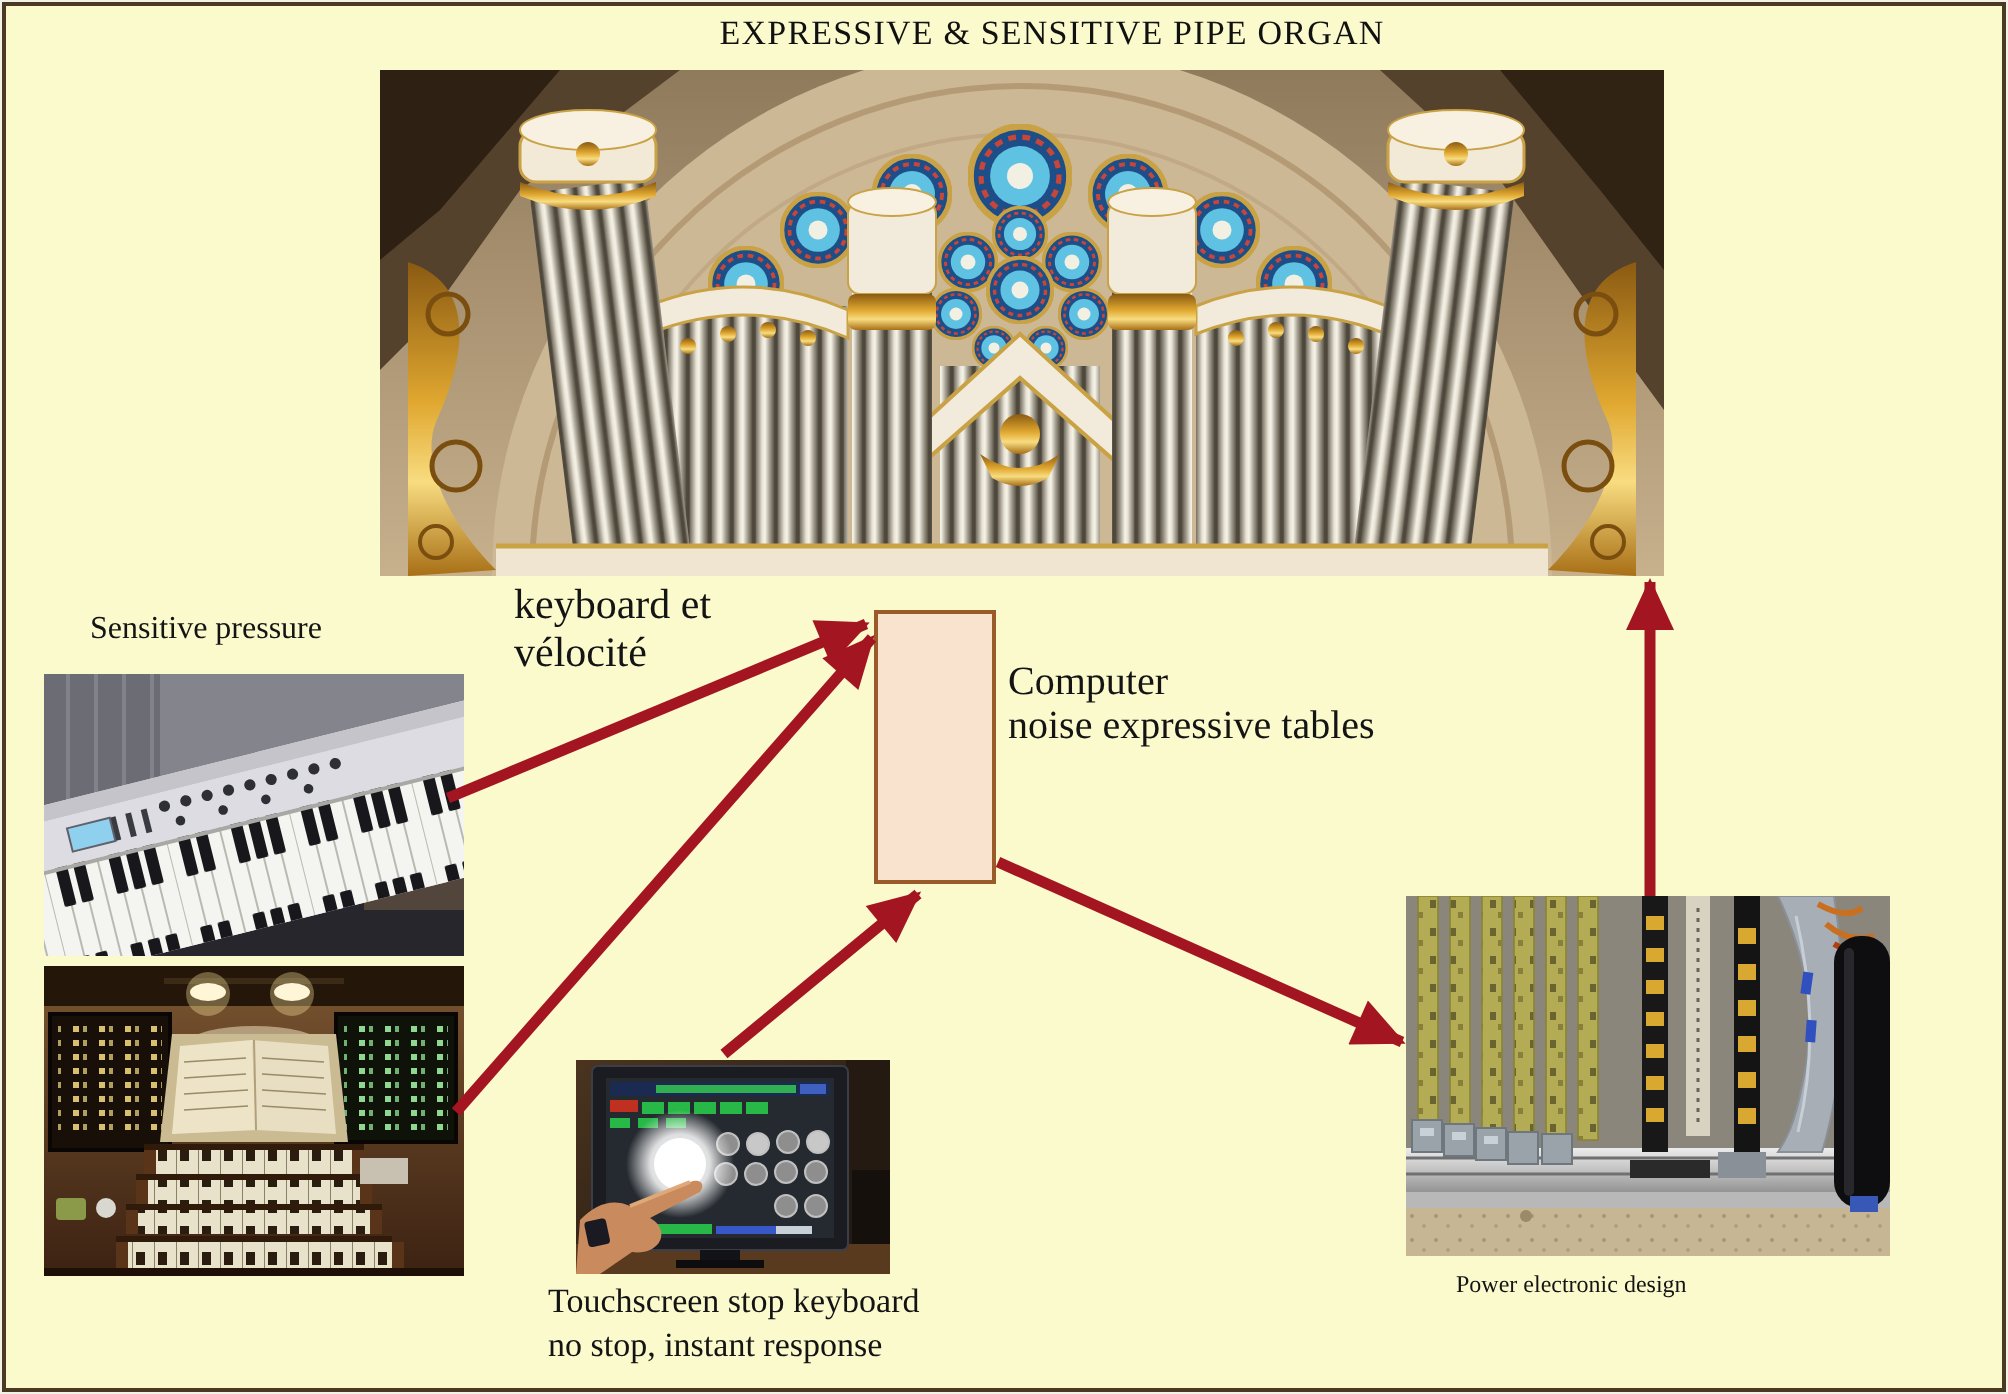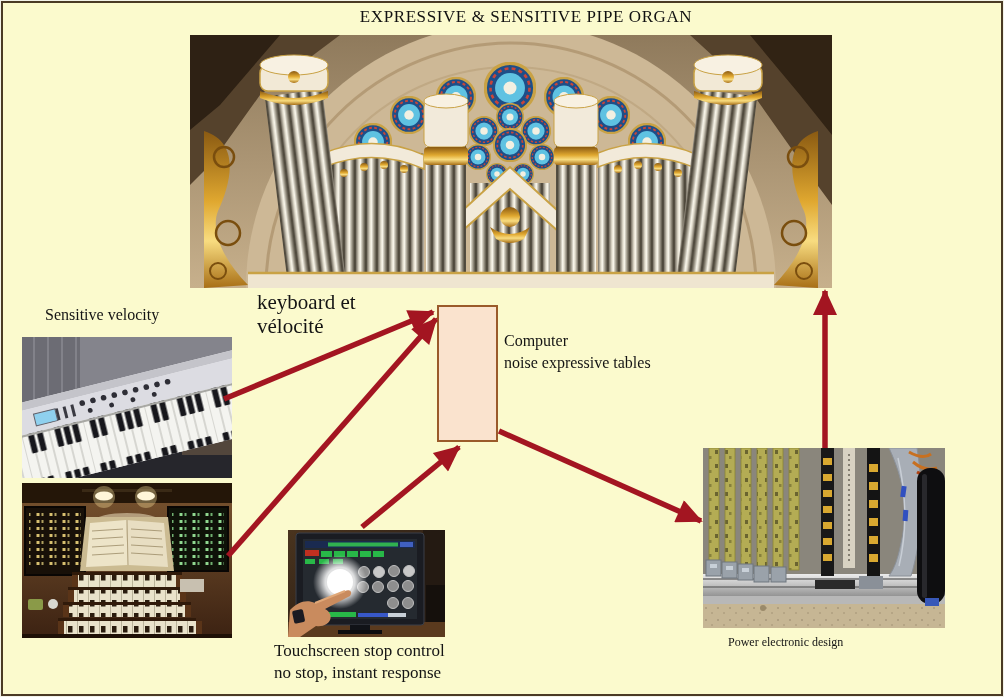--- a/index.html
+++ b/index.html
@@ -3,21 +3,21 @@
 <meta charset="utf-8">
 <style>
   html,body{margin:0;padding:0;background:#ffffff;}
   .wrap{position:relative;width:1004px;height:697px;background:#f2f2e8;font-family:"Liberation Serif","DejaVu Serif",serif;overflow:hidden;}
   .frame{position:absolute;inset:1px;border:2px solid #4a3a24;background:#fbfacd;box-sizing:border-box;}
   .abs{position:absolute;}
   .page-title{left:0;right:0;top:7px;text-align:center;font-size:17px;letter-spacing:.6px;color:#111;transform:translateX(24px);}
   .lbl{color:#141414;}
   .lbl-sensitive{left:45px;top:306px;font-size:16px;}
   .lbl-pression{left:257px;top:291px;font-size:21px;line-height:1.12;}
-  .lbl-computer{left:504px;top:330px;font-size:16px;line-height:22px;}
+  .lbl-computer{left:504px;top:330px;font-size:20px;line-height:22px;}
   .lbl-touch{left:274px;top:640px;font-size:17px;line-height:22px;}
   .lbl-power{left:728px;top:635px;font-size:12px;}
   .computer-box{left:437px;top:305px;width:61px;height:137px;background:#fae3ce;border:2px solid #9a5a2a;box-sizing:border-box;}
   svg.photo{display:block;}
   .arrows{left:0;top:0;pointer-events:none;}
 </style>
 </head>
 <body>
 
 <div class="wrap">
@@ -125,21 +125,21 @@
         <circle cx="34" cy="122" r="10" fill="none" stroke="#7a4e0e" stroke-width="2.5"></circle>
         <circle cx="38" cy="198" r="12" fill="none" stroke="#7a4e0e" stroke-width="2.5"></circle>
         <circle cx="28" cy="236" r="8" fill="none" stroke="#7a4e0e" stroke-width="2"></circle>
       </g>
       <use href="#org-flank" transform="translate(642,0) scale(-1,1)"></use>
       <rect x="58" y="238" width="526" height="15" fill="#efe5d0"></rect>
       <line x1="58" y1="238" x2="584" y2="238" stroke="#c9a245" stroke-width="2.5"></line>
     </g>
   </svg>
 
-  <div class="abs lbl lbl-sensitive">Sensitive velocity</div>
+  <div class="abs lbl lbl-sensitive">Sensitive pressure</div>
 
   <svg class="abs photo" style="left:22px;top:337px" width="210" height="141" viewBox="0 0 210 141" role="img">
     <defs>
       <pattern id="kb-keys" width="63" height="60" patternUnits="userSpaceOnUse">
         <rect width="63" height="60" fill="#f4f4f0"></rect>
         <path d="M9,0V60 M18,0V60 M27,0V60 M36,0V60 M45,0V60 M54,0V60 M63,0V60" stroke="#b9b9b2" stroke-width="1"></path>
         <rect x="5.5" width="6" height="34" rx="1" fill="#17171c"></rect>
           <rect x="14.5" width="6" height="34" rx="1" fill="#17171c"></rect>
         <rect x="32.5" width="6" height="34" rx="1" fill="#17171c"></rect>
           <rect x="41.5" width="6" height="34" rx="1" fill="#17171c"></rect>
@@ -308,21 +308,21 @@
     <circle cx="52" cy="52" r="27" fill="url(#ts-flash)"></circle>
     <circle cx="52" cy="52" r="13" fill="#ffffff"></circle>
     <path d="M0,107 L2,80 C10,72 18,69 27,73 L57,61 C62,59 65,62 62,66 L37,79 C48,85 42,98 28,96 L12,107 Z" fill="#c98b5e"></path>
     <path d="M27,73 L57,61" stroke="#e0a878" stroke-width="2" fill="none"></path>
     <rect x="5" y="80" width="11" height="13" rx="2" fill="#1a1a22" transform="rotate(-12 10 86)"></rect>
     <rect x="62" y="95" width="20" height="6" fill="#111318"></rect>
     <rect x="50" y="100" width="44" height="4" fill="#0d0d10"></rect>
   </svg>
 
   <div class="abs lbl lbl-touch">
-    <div>Touchscreen stop control</div>
+    <div>Touchscreen stop keyboard</div>
     <div>no stop, instant response</div>
   </div>
 
   <svg class="abs photo" style="left:703px;top:448px" width="242" height="180" viewBox="0 0 242 180" role="img">
     <defs>
       <linearGradient id="pw-rail" x1="0" y1="0" x2="0" y2="1">
         <stop offset="0" stop-color="#ececec"></stop>
           <stop offset="0.5" stop-color="#c2c2c2"></stop>
           <stop offset="1" stop-color="#949494"></stop>
       </linearGradient>

